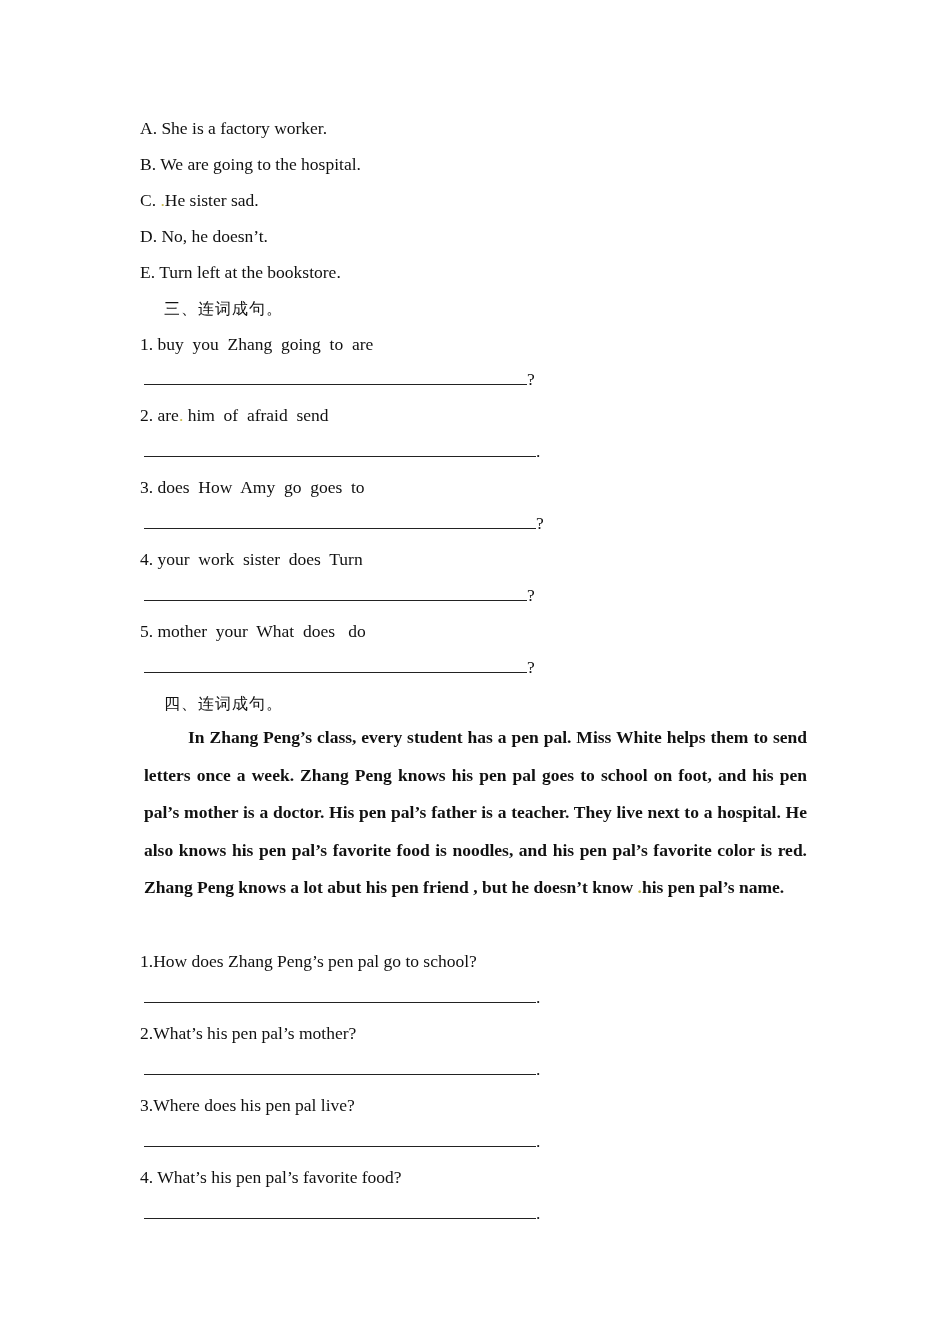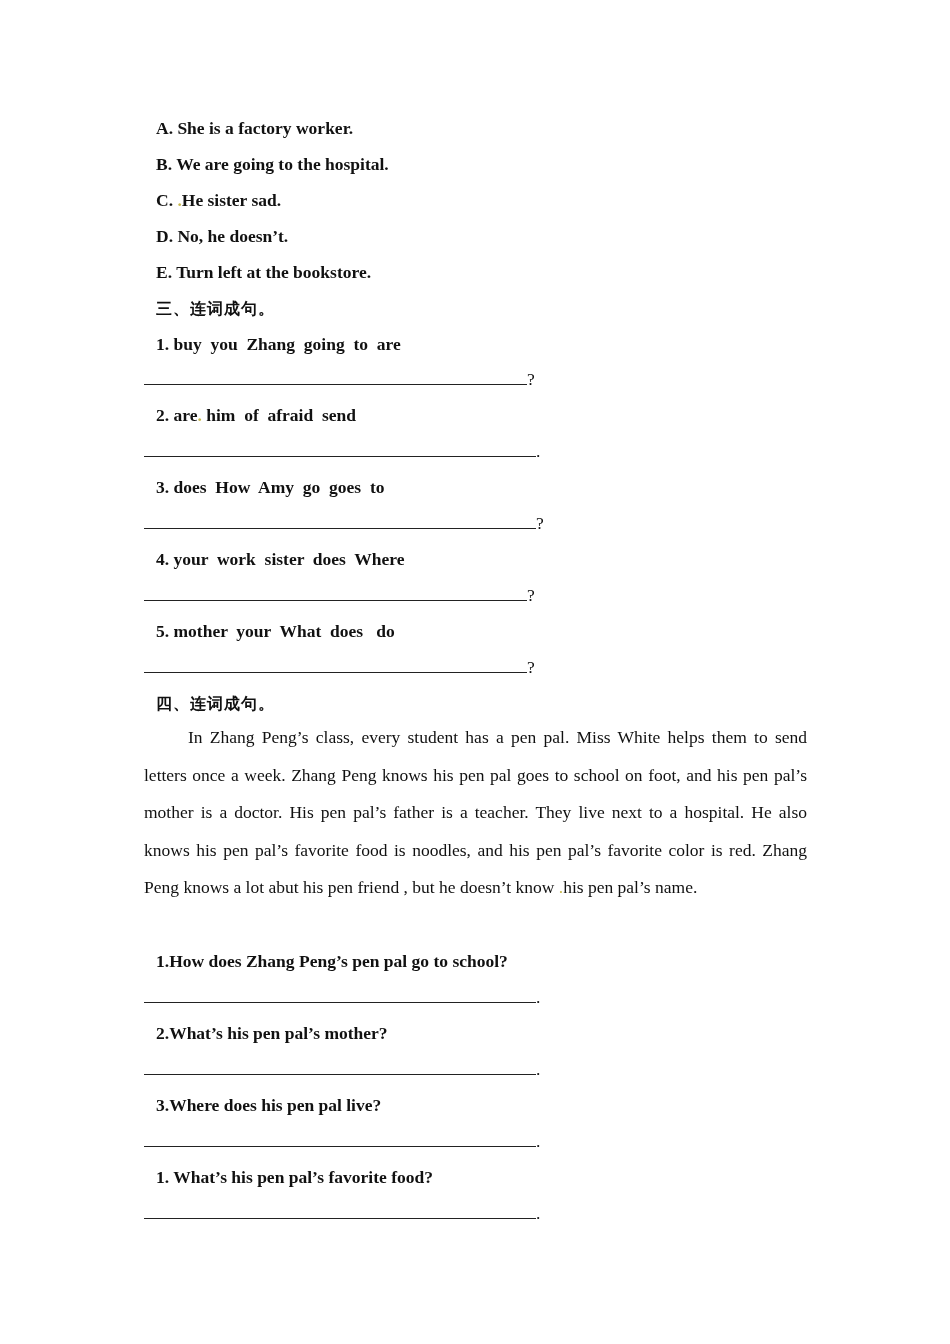--- a/index.html
+++ b/index.html
@@ -1,24 +1,24 @@
 <!DOCTYPE html>
 <html><head>
 <meta charset="utf-8">
 <style>
   html, body { margin: 0; padding: 0; background: #ffffff; }
   body { width: 950px; height: 1344px; position: relative; overflow: hidden;
          font-family: "Liberation Serif", "DejaVu Serif", serif; color: #111; }
-  .line { position: absolute; left: 156px; font-size: 17.5px; white-space: pre; line-height: 22px; font-weight: bold; }
+  .line { position: absolute; left: 140px; font-size: 17.5px; white-space: pre; line-height: 22px; }
   .blank { position: absolute; left: 144px; font-size: 17.5px; line-height: 22px; white-space: pre; }
   .blank .rule { display: inline-block; border-bottom: 1px solid #222; height: 16px; vertical-align: baseline; }
   .mark { color: #c8b84a; }
-  .para { position: absolute; left: 144px; width: 663px; font-size: 17.5px; line-height: 37.5px; text-align: justify; }
+  .para { position: absolute; left: 144px; width: 663px; font-size: 17.5px; line-height: 37.5px; text-align: justify; font-weight: bold; }
   .para .indent { display: inline-block; width: 44px; }
-  .cjk { font-family: "DejaVu Sans", sans-serif; font-size: 16px; letter-spacing: 1px; }
+  .cjk { font-family: "DejaVu Sans", sans-serif; font-size: 16px; letter-spacing: 1px; margin-left: 24px; }
 </style>
 </head>
 <body>
 
 <div class="line" style="top:117px"><span>A.</span> <span>She is a factory worker.</span></div>
 <div class="line" style="top:153px"><span>B.</span> <span>We are going to the hospital.</span></div>
 <div class="line" style="top:189px"><span>C.</span> <span class="mark">.</span><span>He sister sad.</span></div>
 <div class="line" style="top:225px"><span>D.</span> <span>No, he doesn’t.</span></div>
 <div class="line" style="top:261px"><span>E.</span> <span>Turn left at the bookstore.</span></div>
 
@@ -26,33 +26,33 @@
 
 <div class="line" style="top:333px"><span>1.</span> <span>buy  you  Zhang  going  to  are</span></div>
 <div class="blank" style="top:368px"><span class="rule" style="width:383px"></span><span>?</span></div>
 
 <div class="line" style="top:404px"><span>2.</span> <span>are</span><span class="mark">.</span><span> him  of  afraid  send</span></div>
 <div class="blank" style="top:440px"><span class="rule" style="width:392px"></span><span>.</span></div>
 
 <div class="line" style="top:476px"><span>3.</span> <span>does  How  Amy  go  goes  to</span></div>
 <div class="blank" style="top:512px"><span class="rule" style="width:392px"></span><span>?</span></div>
 
-<div class="line" style="top:548px"><span>4.</span> <span>your  work  sister  does  Where</span></div>
+<div class="line" style="top:548px"><span>4.</span> <span>your  work  sister  does  Turn</span></div>
 <div class="blank" style="top:584px"><span class="rule" style="width:383px"></span><span>?</span></div>
 
 <div class="line" style="top:620px"><span>5.</span> <span>mother  your  What  does   do</span></div>
 <div class="blank" style="top:656px"><span class="rule" style="width:383px"></span><span>?</span></div>
 
 <div class="line cjk" style="top:693px">四、连词成句。</div>
 
 <div class="para" style="top:719px"><span class="indent"></span><span>In Zhang Peng’s class, every student has a pen pal. Miss White helps them to send letters once a week. Zhang Peng knows his pen pal goes to school on foot, and his pen pal’s mother is a doctor. His pen pal’s father is a teacher. They live next to a hospital. He also knows his pen pal’s favorite food is noodles, and his pen pal’s favorite color is red. Zhang Peng knows a lot abut his pen friend , but he doesn’t know </span><span class="mark">.</span><span>his pen pal’s name.</span></div>
 
 <div class="line" style="top:950px">1.How does Zhang Peng’s pen pal go to school?</div>
 <div class="blank" style="top:986px"><span class="rule" style="width:392px"></span><span>.</span></div>
 
 <div class="line" style="top:1022px">2.What’s his pen pal’s mother?</div>
 <div class="blank" style="top:1058px"><span class="rule" style="width:392px"></span><span>.</span></div>
 
 <div class="line" style="top:1094px">3.Where does his pen pal live?</div>
 <div class="blank" style="top:1130px"><span class="rule" style="width:392px"></span><span>.</span></div>
 
-<div class="line" style="top:1166px">1. What’s his pen pal’s favorite food?</div>
+<div class="line" style="top:1166px">4. What’s his pen pal’s favorite food?</div>
 <div class="blank" style="top:1202px"><span class="rule" style="width:392px"></span><span>.</span></div>
 
 </body></html>

